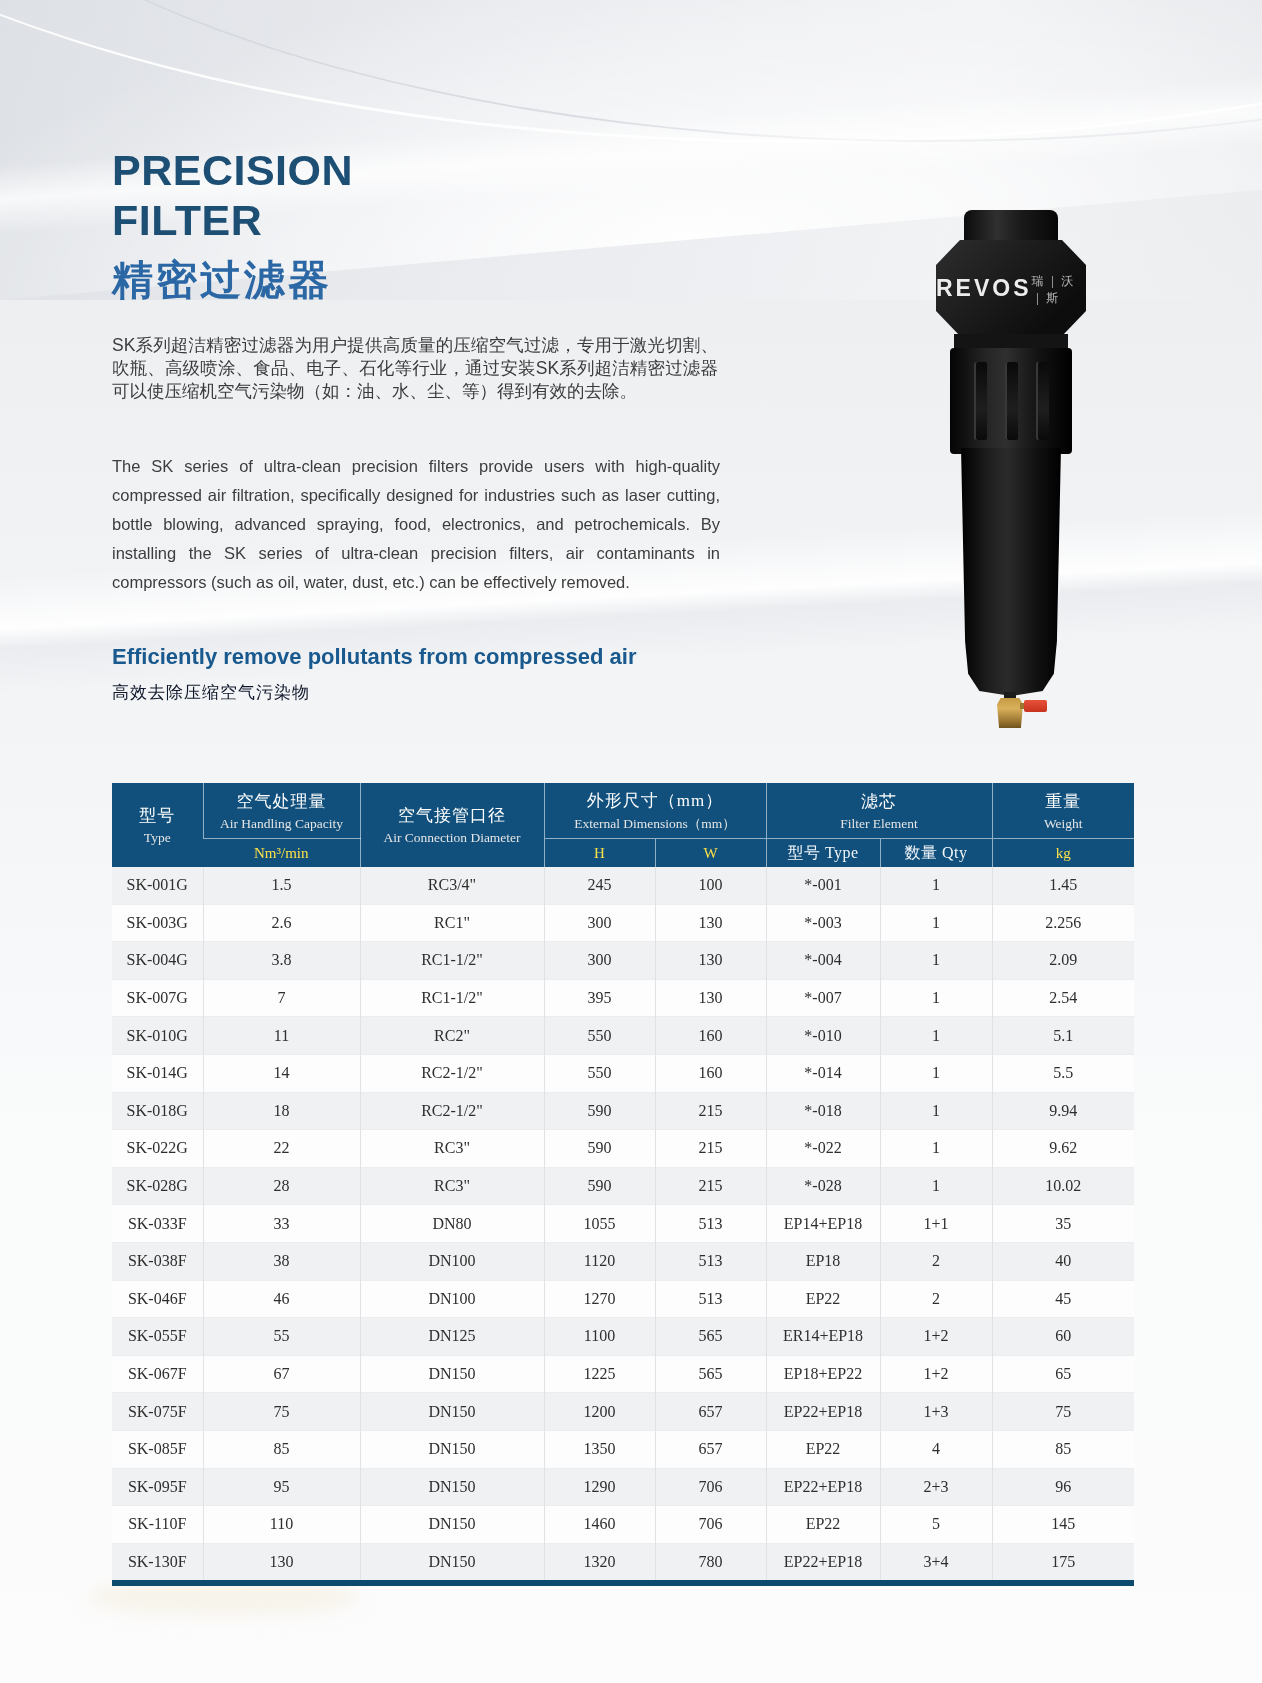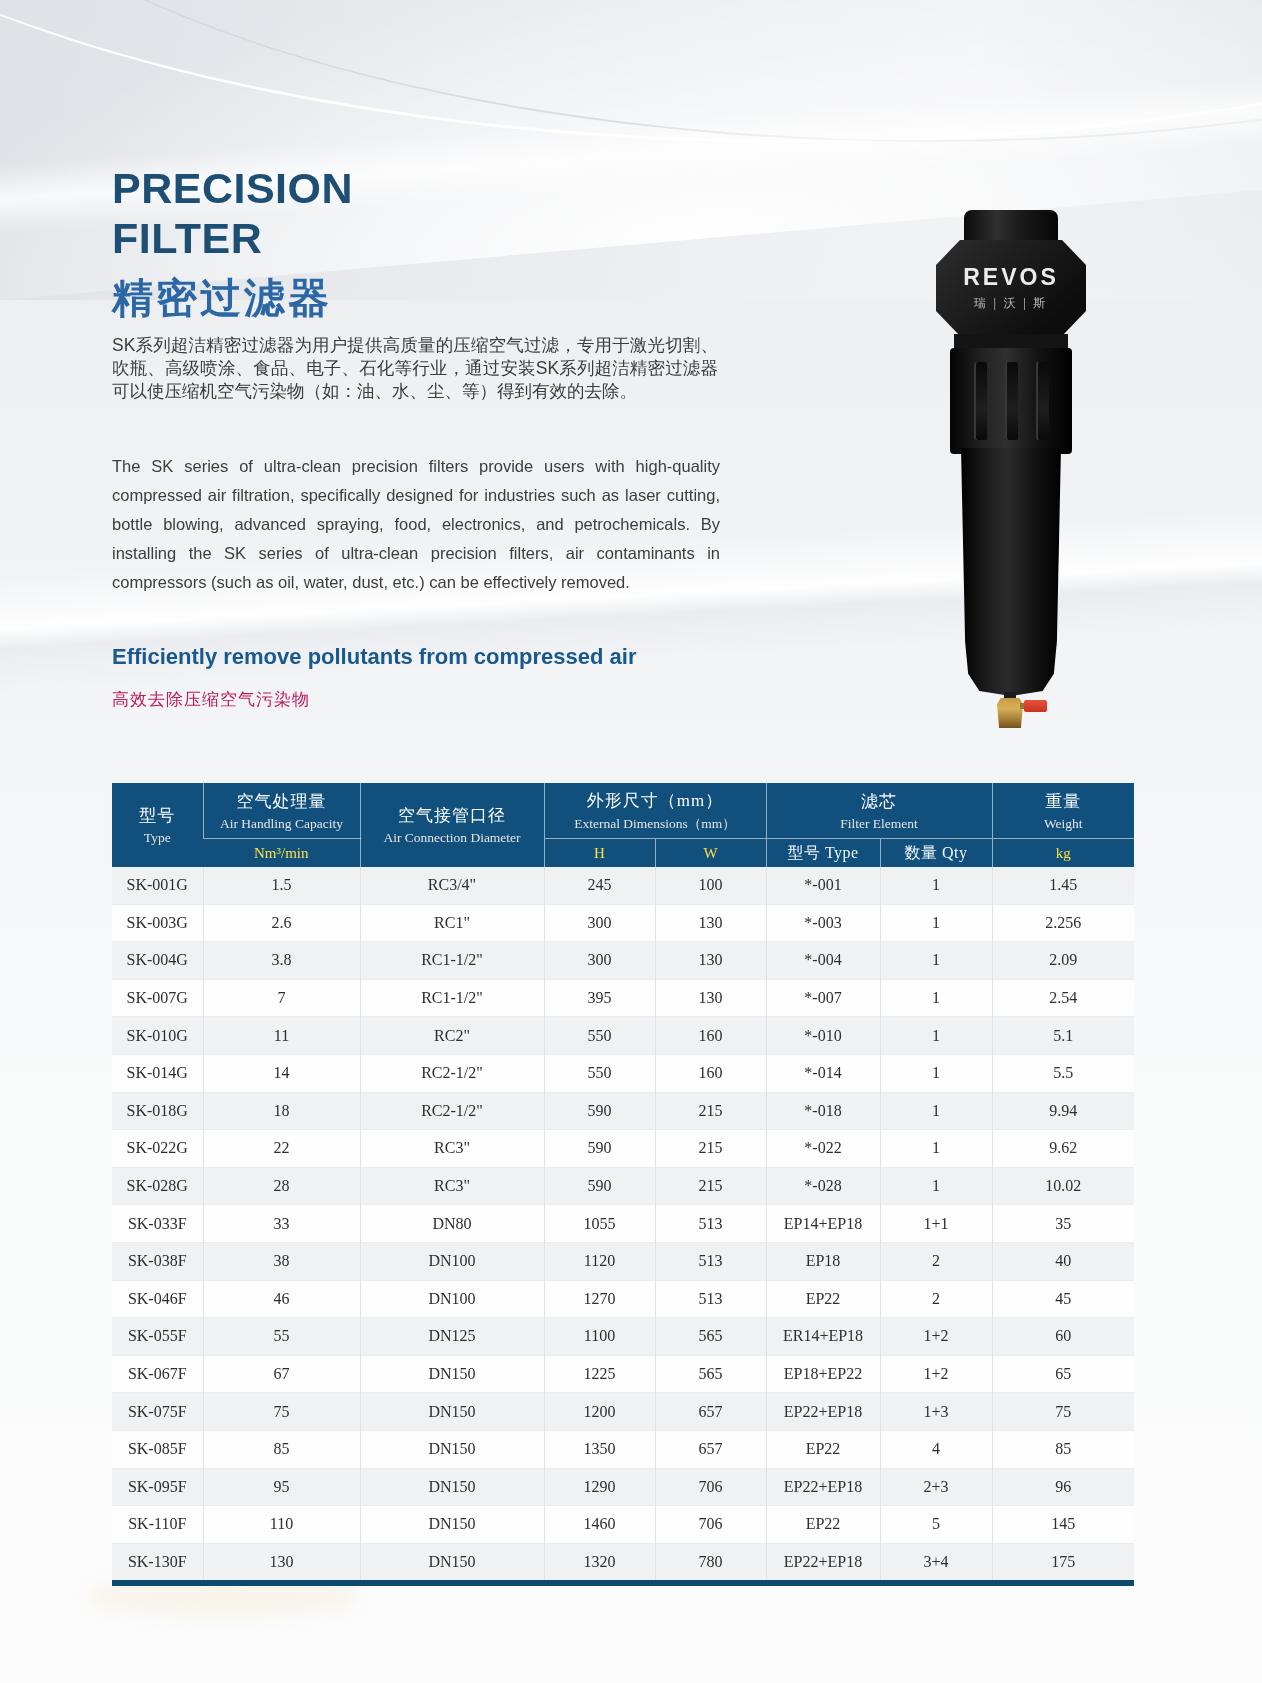--- a/index.html
+++ b/index.html
@@ -21,41 +21,41 @@
   .arc2 { position:absolute; top:-700px; left:-120px; width:2100px; height:840px; border-radius:50%;
     border-bottom:2px solid rgba(205,210,216,.7); }
   .band-mid { position:absolute; top:540px; left:-40px; width:1400px; height:120px; transform:rotate(-3deg);
     background:linear-gradient(180deg, rgba(255,255,255,0) 0%, rgba(255,255,255,.9) 45%, rgba(228,231,235,.55) 62%, rgba(255,255,255,0) 100%); }
   .band-low { position:absolute; top:120px; left:-60px; width:1400px; height:70px; transform:rotate(-4deg);
     background:linear-gradient(180deg, rgba(255,255,255,0) 0%, rgba(255,255,255,.75) 50%, rgba(255,255,255,0) 100%); }
   .watermark-blob { position:absolute; left:88px; top:1578px; width:270px; height:38px;
     background:#f3ecd9; opacity:.5; filter:blur(9px); border-radius:45%; }
 
   
-  .title-block { position:absolute; left:112px; top:163px; }
+  .title-block { position:absolute; left:112px; top:145px; }
   .title-en { font-size:43px; font-weight:bold; color:#1d4e74; line-height:50px; letter-spacing:.5px; }
   .title-zh { font-size:41px; font-weight:bold; color:#2a67a4; margin-top:8px; letter-spacing:3px; }
 
   .para-zh { position:absolute; left:112px; top:334px; width:606px;
     font-size:17.5px; color:#3b3b3b; line-height:23px; text-align:justify; }
   .para-en { position:absolute; left:112px; top:452px; width:608px;
     font-size:16.5px; color:#3d3d3d; line-height:29px; text-align:justify; }
 
   .tagline { position:absolute; left:112px; top:644px; }
   .tagline-en { font-size:22px; font-weight:bold; color:#19598e; }
-  .tagline-zh { font-size:17px; color:#be185d; margin-top:18px; letter-spacing:1px; }
+  .tagline-zh { font-size:17px; color:#0f172a; margin-top:11px; letter-spacing:1px; }
 
   
   .product { position:absolute; left:936px; top:210px; width:150px; height:520px; }
   .p-cap { position:absolute; left:28px; top:0; width:94px; height:38px; border-radius:8px 8px 0 0;
     background:linear-gradient(90deg,#0b0b0b,#303030 35%,#1a1a1a 60%,#070707); }
   .p-head { position:absolute; left:0; top:30px; width:150px; height:96px;
     clip-path:polygon(16% 0,84% 0,100% 26%,100% 74%,84% 100%,16% 100%,0 74%,0 26%);
     background:linear-gradient(135deg,#2e2e2e 0%,#1b1b1b 45%,#0d0d0d 80%);
-    display:flex; flex-direction:column; align-items:center; justify-content:center; }
+    display:flex; flex-direction:row; align-items:center; justify-content:center; }
   .brand { color:#ececec; font-size:23px; font-weight:bold; letter-spacing:3px; }
   .brand-zh { color:#b9b9b9; font-size:12px; letter-spacing:3px; margin-top:4px; }
   .p-neck { position:absolute; left:18px; top:124px; width:114px; height:16px; background:#141414; }
   .p-collar { position:absolute; left:14px; top:138px; width:122px; height:106px; border-radius:4px;
     background:linear-gradient(90deg,#040404,#242424 28%,#2f2f2f 46%,#131313 72%,#000); }
   .p-collar .slot { position:absolute; top:14px; width:13px; height:78px; border-radius:2px;
     background:linear-gradient(180deg,#0a0a0a,#1e1e1e 60%,#0a0a0a);
     box-shadow:inset 2px 0 0 #383838; }
   .slot.s1 { left:24px; } .slot.s2 { left:55px; } .slot.s3 { left:86px; }
   .p-body { position:absolute; left:24px; top:238px; width:102px; height:248px;

